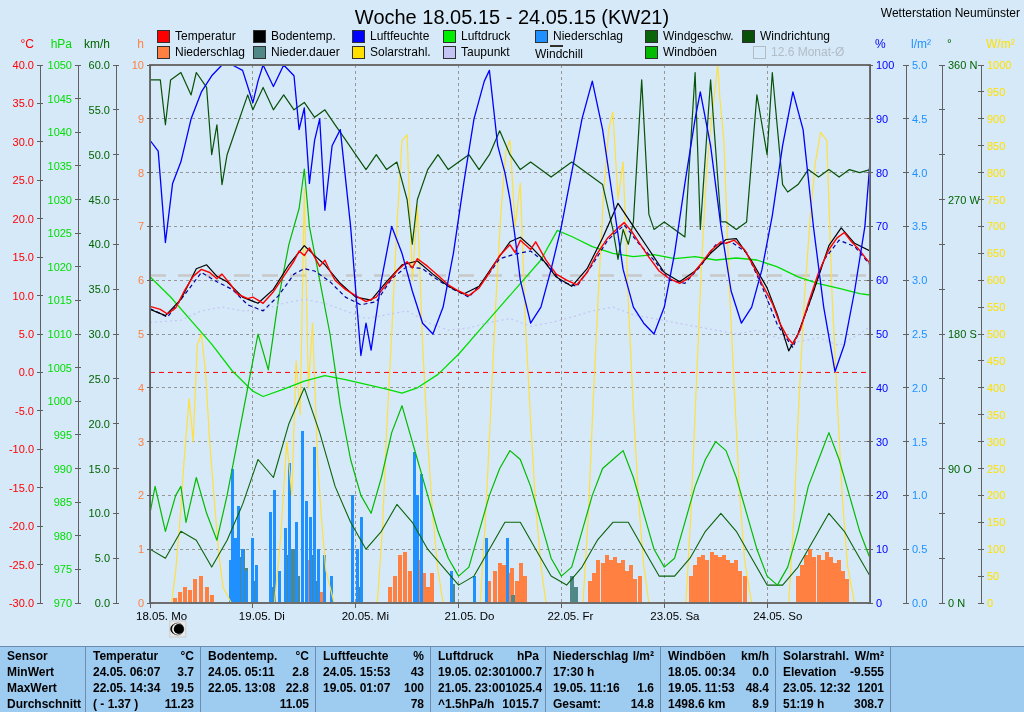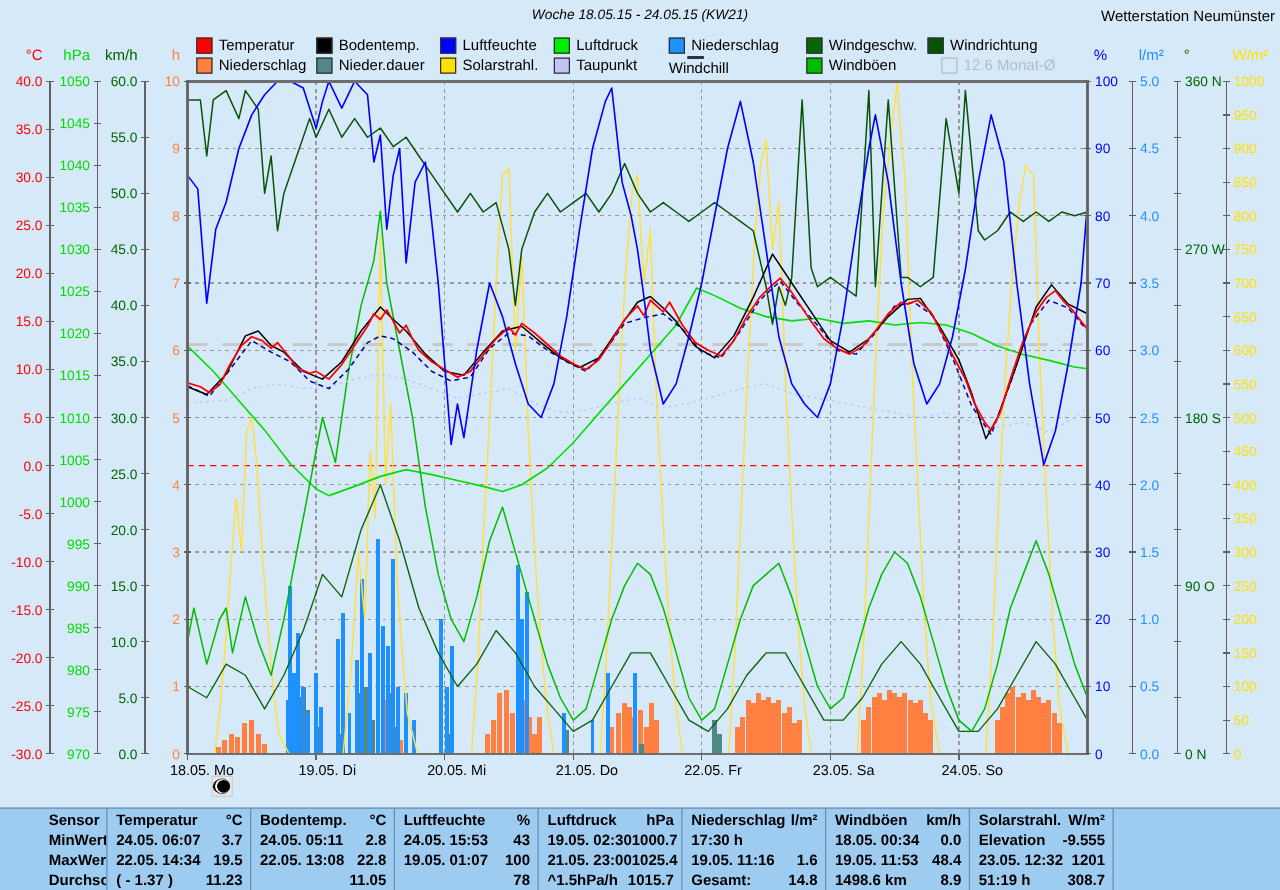--- a/index.html
+++ b/index.html
@@ -1,30 +1,30 @@
 <!DOCTYPE html>
 <html><head>
 <meta charset="utf-8">
 <style>
   html,body{margin:0;padding:0;background:#d6e9f8;width:1024px;height:712px;overflow:hidden;
     font-family:"Liberation Sans",sans-serif;}
   #stage{position:relative;width:1024px;height:712px;background:#d6e9f8;}
-  #title{position:absolute;top:6px;left:0;width:1024px;text-align:center;font-size:11px;color:#000;font-style:italic;}
+  #title{position:absolute;top:6px;left:0;width:1024px;text-align:center;font-size:20px;color:#000;}
   #station{position:absolute;top:6px;right:4px;font-size:12px;color:#000;margin-left:29px;}
   #legend{position:absolute;top:0;left:0;width:1024px;height:60px;}
   .lg-item{position:absolute;height:14px;display:flex;align-items:center;font-size:12px;color:#000;white-space:nowrap;}
   .lg-sw{display:inline-block;width:11px;height:11px;border:1px solid #303030;margin-right:5px;}
   .lg-muted{color:#b2bcc6;padding-left:11px;}
   .lg-sw.empty{border:1px solid #b2bcc6;background:transparent;}
   #chart{position:absolute;top:0;left:0;}
   #wxtable{position:absolute;left:0;top:646px;width:1024px;height:66px;background:#9ecbf0;
     border-top:1px solid #6d8cb0;display:grid;grid-template-columns:85px 115px 115px 115px 115px 115px 115px 115px 1fr;
     font-size:12px;font-weight:bold;color:#000;}
   .tcol{border-left:1px solid #6d8cb0;display:grid;grid-template-rows:17px 16px 16px 16px;align-items:center;}
-  .tcol:first-child{border-left:none;margin-left:32px;}
+  .tcol:first-child{border-left:none;}
   .trow{display:flex;justify-content:space-between;padding:0 6px 0 7px;white-space:nowrap;overflow:hidden;}
   .trow .lv{text-align:left;}
   .trow .rv{text-align:right;margin-left:auto;}
 </style>
 </head>
 <body>
 
 <div id="stage">
   <div id="title">Woche 18.05.15 - 24.05.15 (KW21)</div>
   <div id="station">Wetterstation Neumünster</div>

